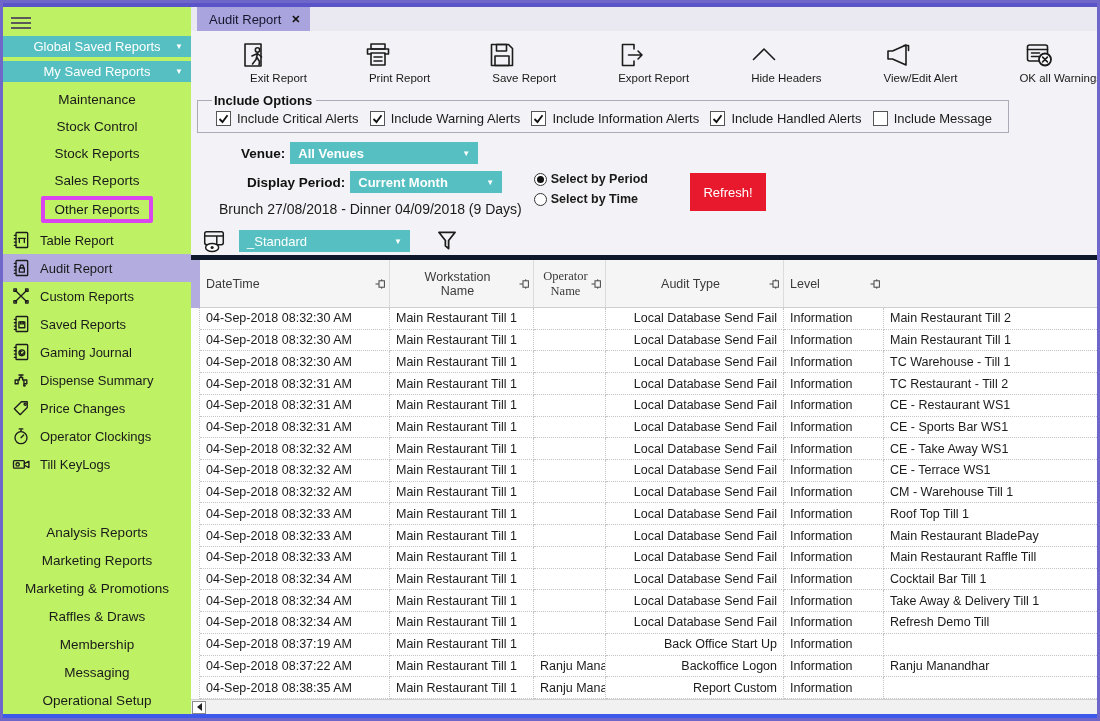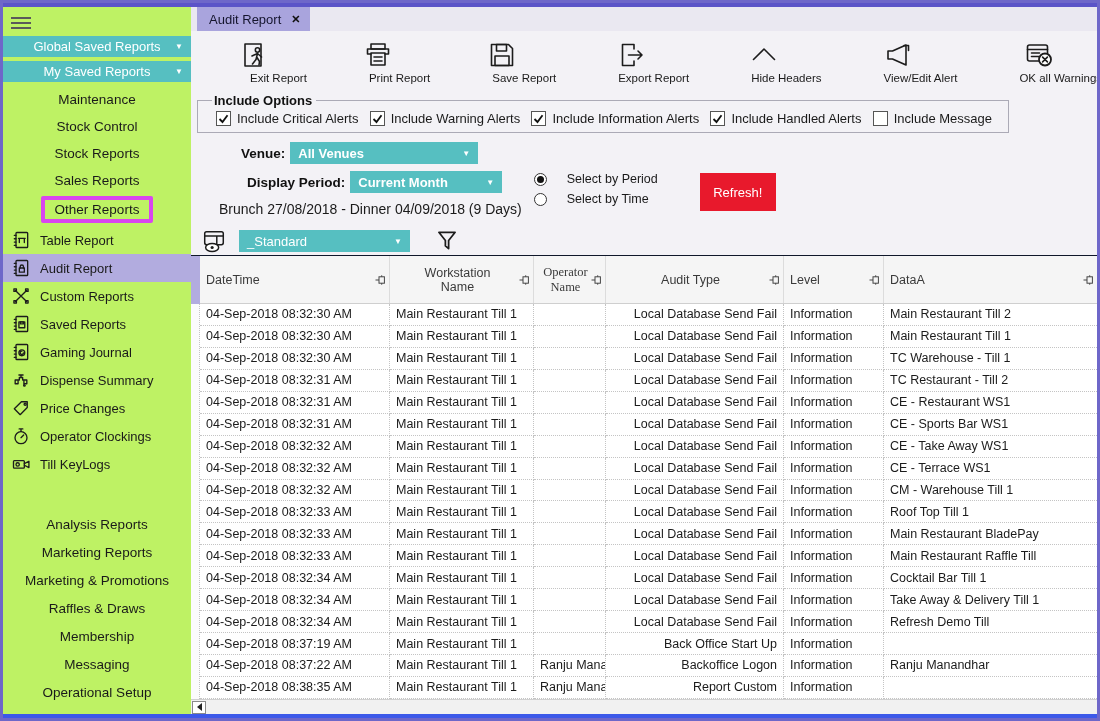--- a/index.html
+++ b/index.html
@@ -19,21 +19,21 @@
   .hamburger{ width:20px; margin:7px 0 4px 8px; cursor:pointer; }
   .hamburger i{ display:block; height:2px; background:#5a5a5a; margin:3px 0; }
   .sdd{ height:21px; background:var(--teal); color:#fff; font-size:13px; display:flex; align-items:center; justify-content:center; position:relative; margin-bottom:4px; cursor:pointer; }
   .sdd .chev{ position:absolute; right:8px; font-size:8px; }
   .cat{ text-align:center; font-size:13.5px; color:#1a1a1a; padding:6px 1px; cursor:pointer; }
   .cat-active-wrap{ display:flex; justify-content:center; margin:2px 0 3px 0; }
   .cat-active{ border:4px solid #d946ef; border-radius:2px; padding:2px 10px; font-size:13.5px; color:#1a1a1a; cursor:pointer; }
   .ritem{ display:flex; align-items:center; height:28px; padding-left:8px; font-size:13px; color:#1a1a1a; cursor:pointer; }
   .ritem.selected{ background:var(--sel); }
   .ritem .ic{ width:20px; height:20px; margin-right:9px; flex:none; display:inline-flex; }
-  .botlist{ margin-top:auto; padding-bottom:8px; }
+  .botlist{ margin-top:auto; }
   .botlist .cat{ padding:6.5px 0; }
 
   
   .main{ flex:1; min-width:0; display:flex; flex-direction:column; background:var(--panel); }
   .tabbar{ height:24px; flex:none; background:var(--tabbar); display:flex; }
   .tab{ background:var(--lav); display:flex; align-items:center; gap:10px; padding:0 10px 0 12px; font-size:13px; color:#15152e; margin-left:6px; cursor:pointer; }
   .tab .x{ font-weight:700; font-size:11px; color:#111; cursor:pointer; }
 
   .toolbar{ height:62px; flex:none; display:flex; align-items:center; padding-left:6px; }
   .tbtn{ display:flex; flex-direction:column; align-items:center; justify-content:center; padding:3px 9px; background:transparent; border:none; cursor:pointer; height:58px; }
@@ -51,30 +51,30 @@
   .frow1{ display:flex; align-items:center; margin-left:50px; }
   .flabel{ font-size:13.5px; font-weight:700; color:#111; margin-right:5px; white-space:nowrap; }
   .dd{ height:22px; background:var(--teal); color:#fff; font-size:13px; font-weight:700; display:flex; align-items:center; padding-left:8px; position:relative; cursor:pointer; }
   .dd .chev{ position:absolute; right:8px; font-size:8px; font-weight:400; }
   .dd.venue{ width:188px; }
   .dd.period{ width:152px; }
   .dd.layout{ width:171px; font-weight:400; }
   .frow2{ display:flex; margin-top:7px; margin-left:56px; align-items:flex-start; }
   .range{ font-size:14px; color:#1a1a1a; margin-top:8px; margin-left:-28px; white-space:nowrap; }
   .radios{ margin-left:12px; margin-top:-2px; }
-  .radio{ display:flex; align-items:center; gap:20px; font-size:12.5px; color:#1a1a1a; padding:3px 0; cursor:pointer; white-space:nowrap; }
+  .radio{ display:flex; align-items:center; gap:4px; font-size:12.5px; color:#1a1a1a; padding:3px 0; cursor:pointer; white-space:nowrap;font-weight:bold; }
   .rdot{ width:13px; height:13px; border:1.5px solid #333; border-radius:50%; display:inline-flex; align-items:center; justify-content:center; flex:none; background:#fff; }
   .rdot .fillc{ width:7px; height:7px; border-radius:50%; background:#111; }
   .refresh{ margin-left:42px; margin-top:2px; width:76px; height:38px; background:var(--red); color:#fff; font-size:13px; border:none; cursor:pointer; font-family:inherit; }
   .frow3{ display:flex; align-items:center; margin-top:11px; margin-left:10px; gap:12px; }
   .frow3 .ic{ width:26px; height:26px; display:inline-flex; cursor:pointer; }
   .funnel{ margin-left:12px; }
 
   
-  .gridarea{ flex:1; min-height:0; display:flex; flex-direction:column; background:#fff; border-top:1px solid #0f172a; }
+  .gridarea{ flex:1; min-height:0; display:flex; flex-direction:column; background:#fff; border-top:5px solid #0f172a; }
   .gridmain{ flex:1; min-height:0; display:flex; }
   .indcol{ width:9px; flex:none; display:flex; flex-direction:column; }
   .indhead{ height:48px; background:var(--sel); flex:none; }
   .indbody{ flex:1; background:#fbfbfc; border-right:1px dotted #c4c4c4; }
   .gtable{ flex:1; min-width:0; display:flex; flex-direction:column; }
   .ghead{ height:48px; flex:none; display:grid; grid-template-columns:190px 144px 72px 178px 100px 1fr; background:#f5f5f5; border-bottom:1px solid #cfcfcf; }
   .hcell{ position:relative; display:flex; align-items:center; border-right:1px solid #dcdcdc; font-size:12.5px; color:#3a3a3a; padding:0 14px 0 6px; }
   .hcell:last-child{ border-right:none; }
   .hcell.center{ justify-content:center; text-align:center; }
   .hcell .pin{ position:absolute; right:3px; top:50%; transform:translateY(-50%); display:inline-flex; }
@@ -463,30 +463,20 @@
                 <div class="hcell c4">
                   <span class="ht">Level</span>
                   <span class="pin">
                     <svg width="11" height="10" viewBox="0 0 11 10" stroke="#444" fill="none" stroke-width="1">
                       <path d="M0.5 5 H4"></path>
                       <rect x="4" y="1.8" width="5.4" height="6.4"></rect>
                       <path d="M6.7 0.3 V1.8 M6.7 8.2 V9.7"></path>
                     </svg>
                   </span>
                 </div>
-                <div class="hcell c5">
-                  <span class="ht">DataA</span>
-                  <span class="pin">
-                    <svg width="11" height="10" viewBox="0 0 11 10" stroke="#444" fill="none" stroke-width="1">
-                      <path d="M0.5 5 H4"></path>
-                      <rect x="4" y="1.8" width="5.4" height="6.4"></rect>
-                      <path d="M6.7 0.3 V1.8 M6.7 8.2 V9.7"></path>
-                    </svg>
-                  </span>
-                </div>
               </div>
             <div class="gbody" id="gbody">
                 <div class="grow">
                   <div class="gcell">04-Sep-2018 08:32:30 AM</div>
                   <div class="gcell">Main Restaurant Till 1</div>
                   <div class="gcell"></div>
                   <div class="gcell r">Local Database Send Fail</div>
                   <div class="gcell">Information</div>
                   <div class="gcell">Main Restaurant Till 2</div>
                 </div>

